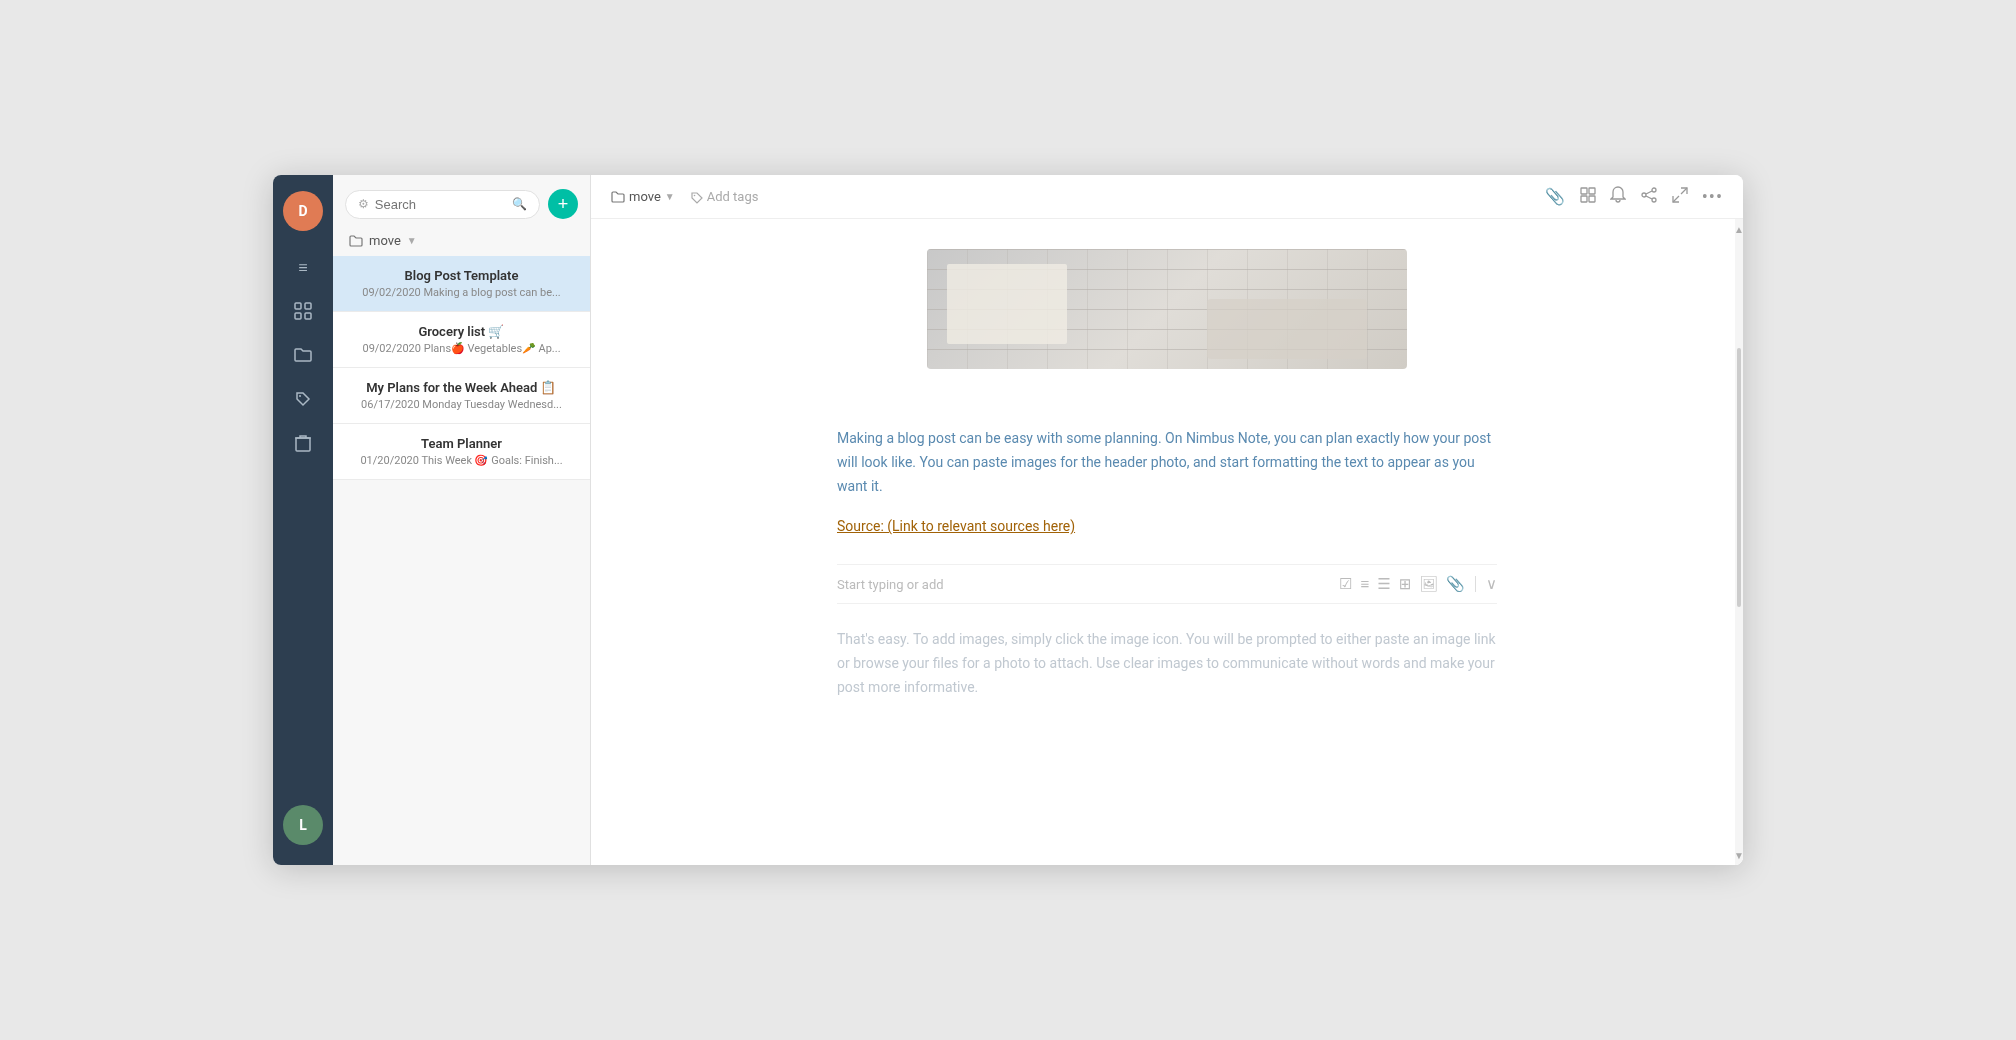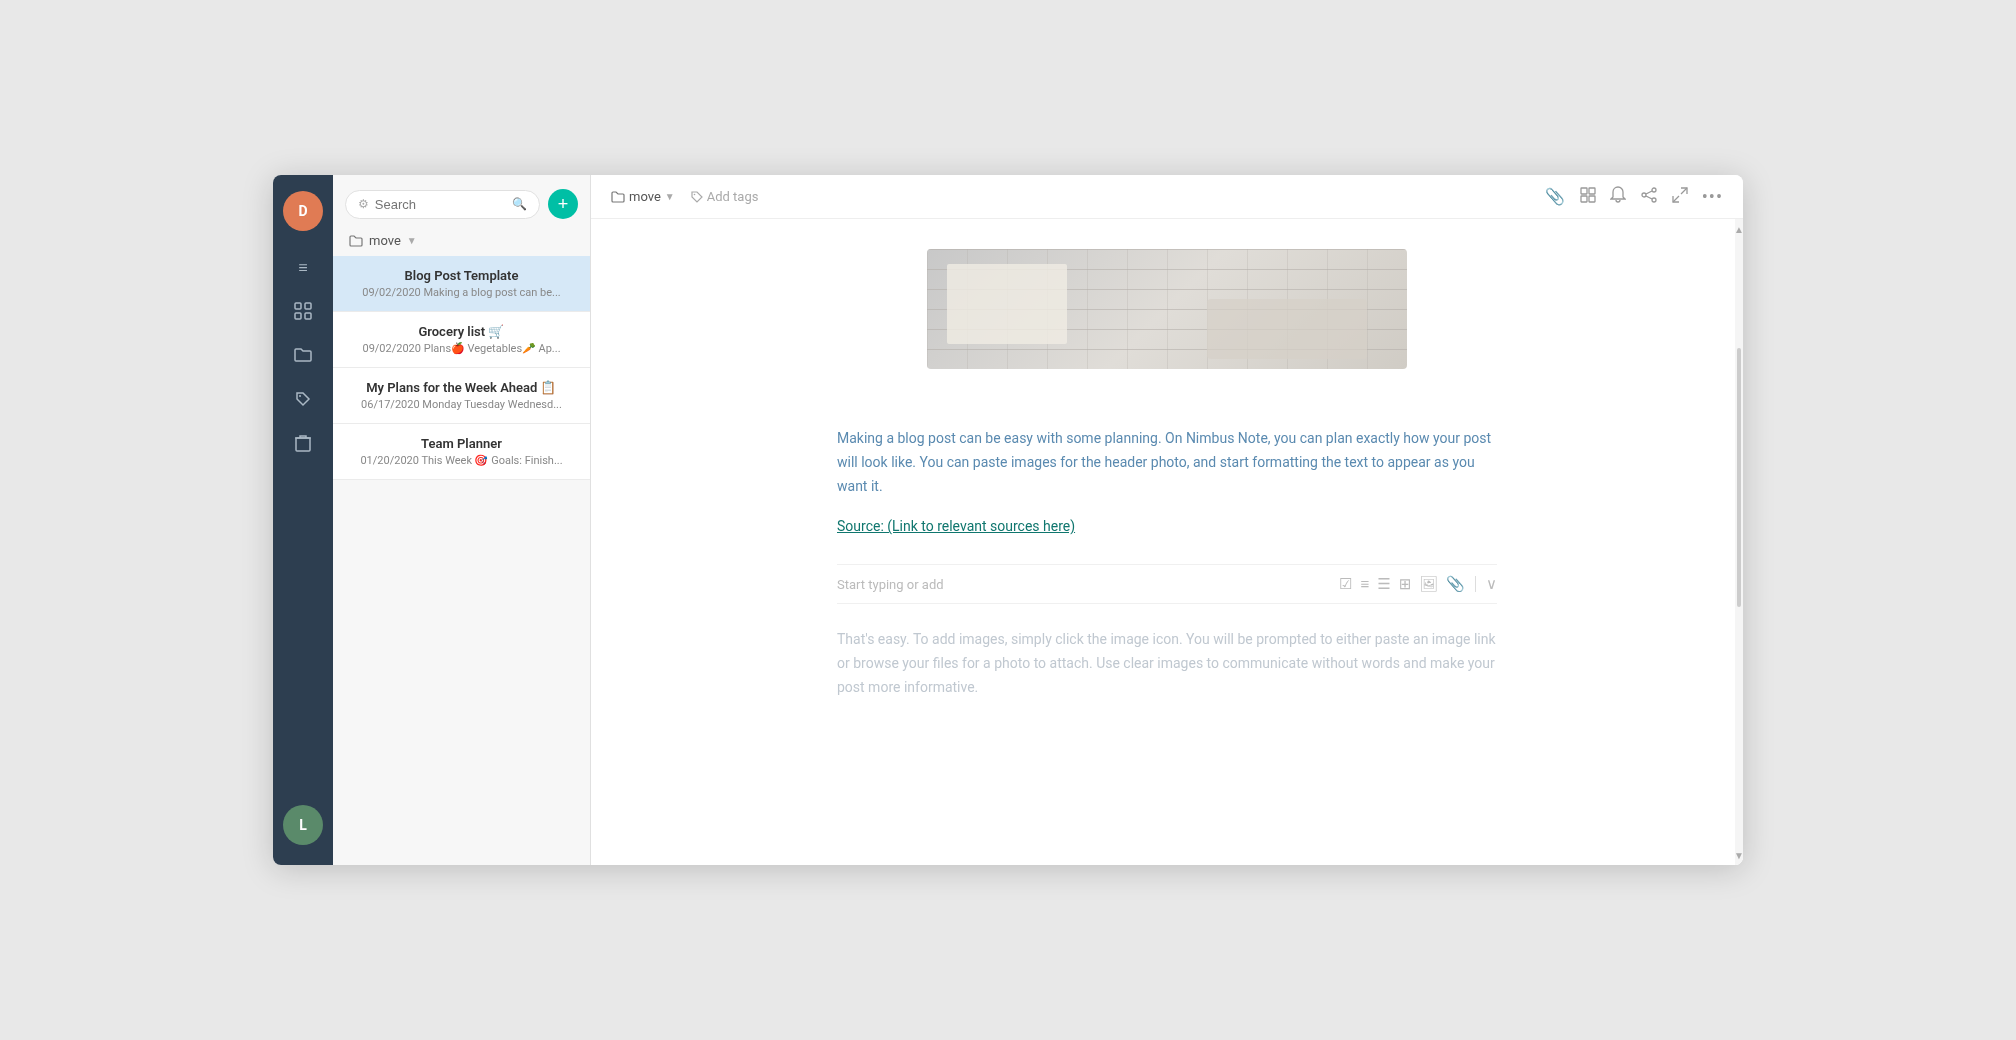--- a/index.html
+++ b/index.html
@@ -174,21 +174,21 @@
     .folder-name {
       display: flex;
       align-items: center;
       gap: 4px;
       font-size: 13px;
       color: #555;
       cursor: pointer;
     }
     .tag-btn {
       display: flex;
-      align-items: center;
+      align-items: flex-end;
       gap: 4px;
       font-size: 13px;
       color: #aaa;
       cursor: pointer;
       padding: 4px 8px;
       border-radius: 4px;
     }
     .toolbar-right {
       display: flex;
       align-items: center;
@@ -249,21 +249,21 @@
       margin: 0 auto;
     }
     .editor-paragraph {
       font-size: 14px;
       line-height: 1.7;
       color: #5a8ab0;
       margin-bottom: 20px;
     }
     .editor-link {
       font-size: 14px;
-      color: #0f766e;
+      color: #a16207;
       text-decoration: underline;
       margin-bottom: 30px;
       display: block;
     }
     .editor-input-row {
       display: flex;
       align-items: center;
       gap: 16px;
       padding: 10px 0;
       border-top: 1px solid #f0f0f0;

